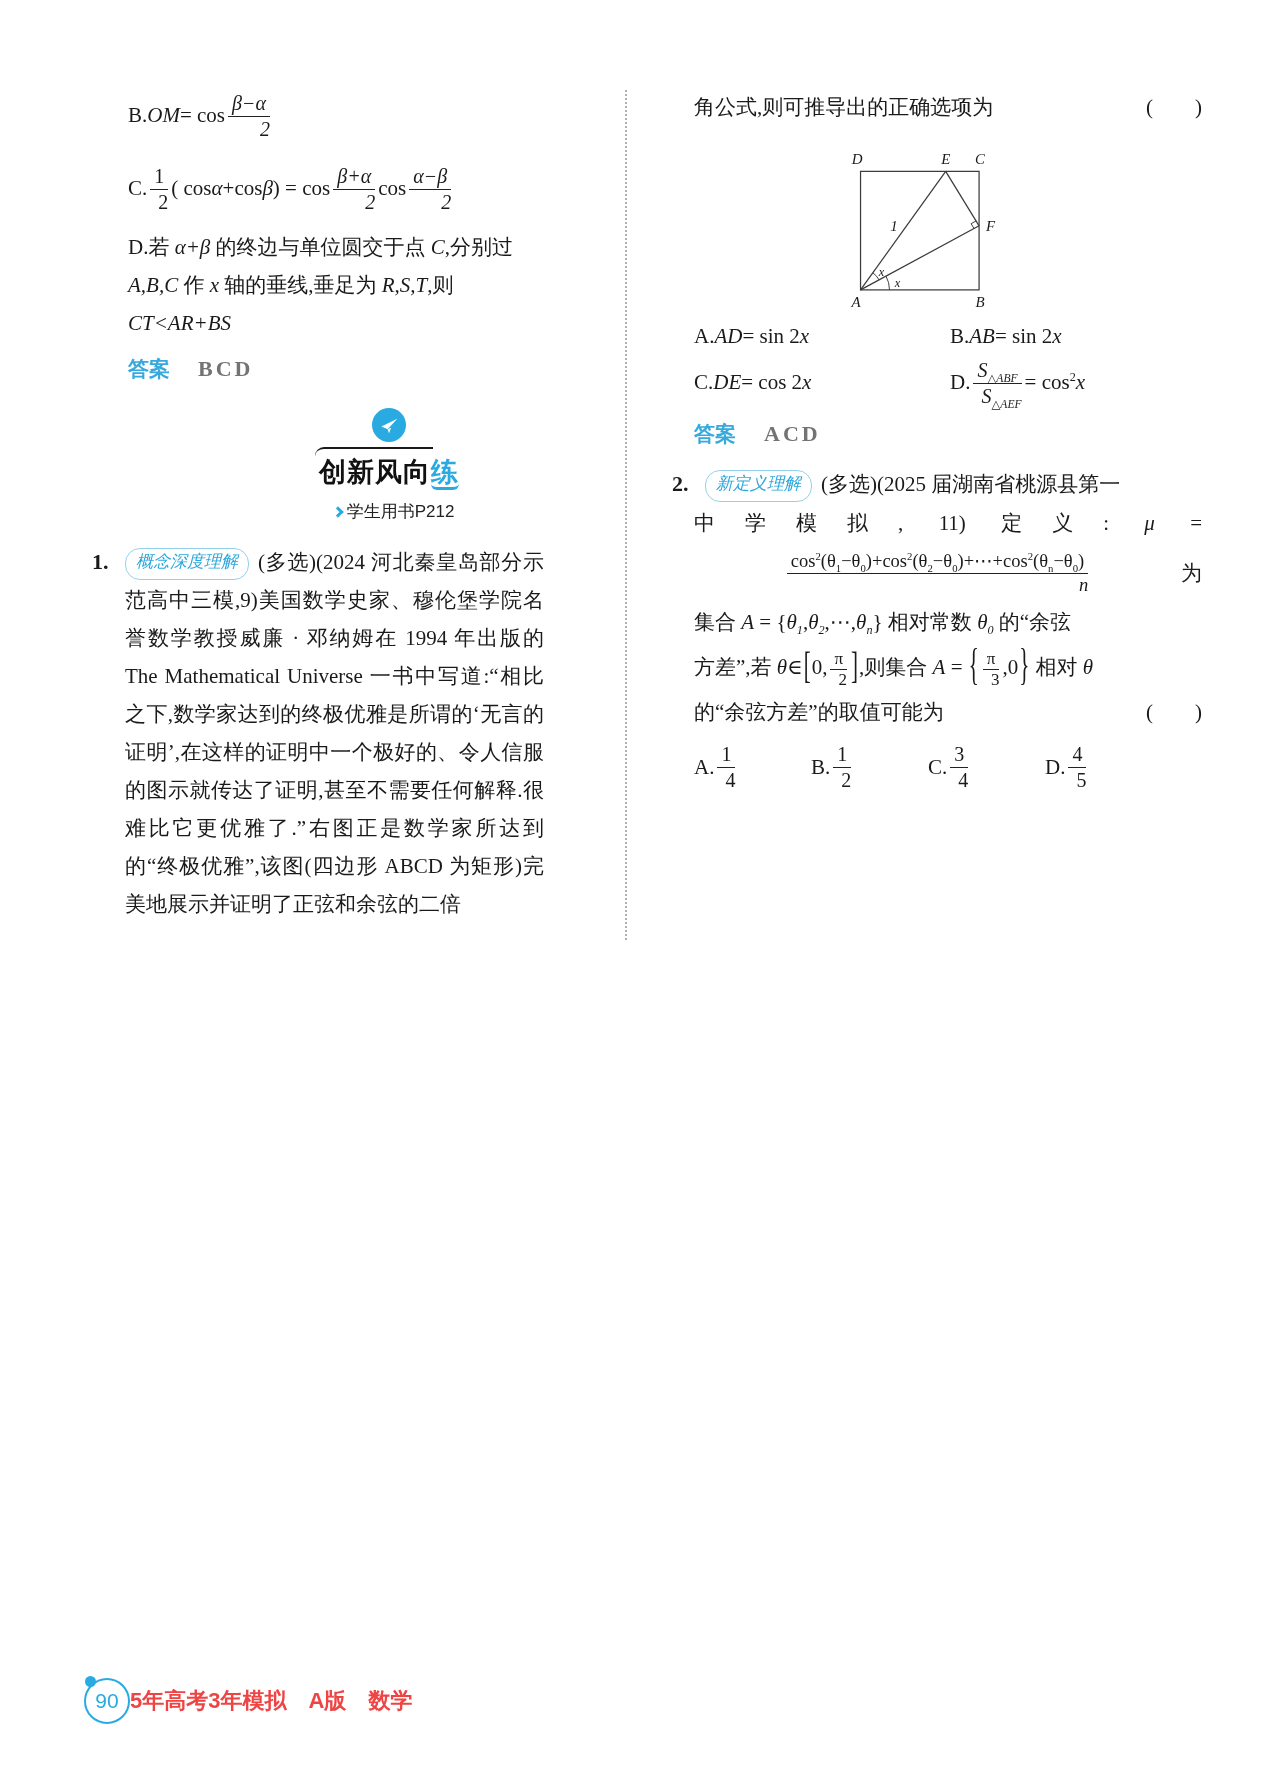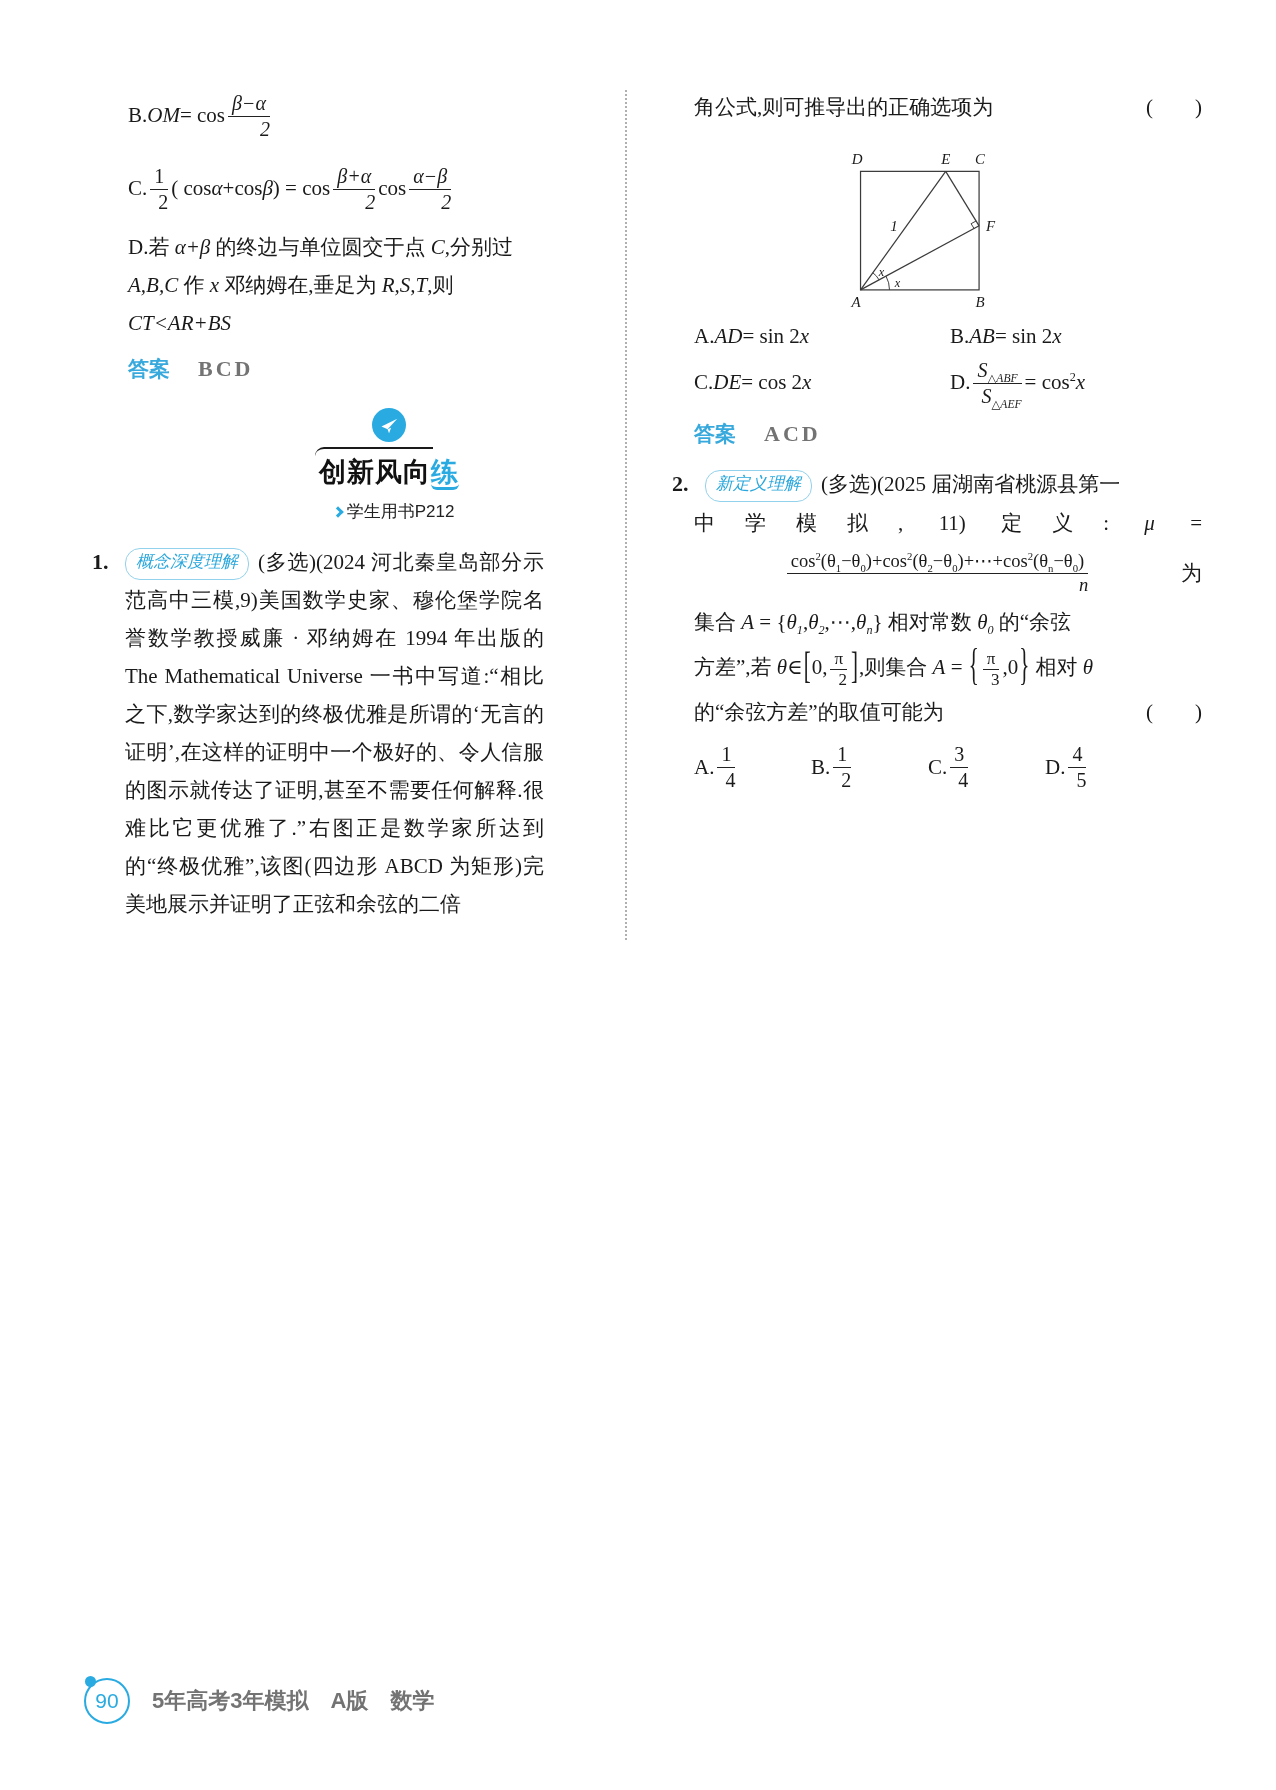--- a/index.html
+++ b/index.html
@@ -64,26 +64,26 @@
   .opts2 { display:grid; grid-template-columns:256px auto; padding-left:22px; row-gap:10px; margin-top:6px; align-items:center; }
   .opts2 .o { display:flex; align-items:center; line-height:1.2; }
   .opts4 { display:grid; grid-template-columns:repeat(4,1fr); padding-left:22px; width:490px; margin:12px 0 2px; }
   .opts4 .o { display:flex; align-items:center; line-height:1.2; }
 
   .stretch-line { padding-left:22px; line-height:40px; text-align:justify; text-align-last:justify; }
   .deffrac { display:flex; align-items:center; padding-left:22px; margin:8px 0 8px; }
   .deffrac .center { flex:1; text-align:center; }
   .tall { line-height:52px; }
 
-  .footer { position:absolute; left:84px; top:1678px; display:flex; align-items:center; gap:22px; }
+  .footer { position:absolute; left:84px; top:1678px; display:flex; align-items:center; }
   .page-circle { position:relative; width:46px; height:46px; border:2px solid #29abe2; border-radius:50%;
     display:flex; align-items:center; justify-content:center;
     color:#29abe2; font-family:"Liberation Sans","DejaVu Sans",sans-serif; font-size:21px; }
   .page-circle::before { content:''; position:absolute; width:11px; height:11px; background:#29abe2; border-radius:50%; top:-4px; left:-1px; }
-  .footer-title { font-family:"Liberation Sans","DejaVu Sans",sans-serif; font-weight:bold; font-size:22px; color:#737373; display:flex; gap:22px; align-items:baseline; }
+  .footer-title { font-family:"Liberation Sans","DejaVu Sans",sans-serif; font-weight:bold; font-size:22px; color:#ef4444; display:flex; gap:22px; align-items:baseline; }
 </style>
 </head>
 <body>
 
 <div class="page">
 
   <div class="divider"></div>
 
   <div class="col col-left">
     <div class="mathline opt-b">
@@ -110,21 +110,21 @@
           <span class="num">β+α</span>
           <span class="den">2</span>
         </span>
         <span> cos </span>
         <span class="frac it">
           <span class="num">α−β</span>
           <span class="den">2</span>
         </span>
       </div>
     <div class="textline"><span>D.若 </span><span class="it">α+β</span><span> 的终边与单位圆交于点 </span><span class="it">C</span><span>,分别过</span></div>
-    <div class="textline"><span class="it">A,B,C</span><span> 作 </span><span class="it">x</span><span> 邓纳姆在,垂足为 </span><span class="it">R,S,T</span><span>,则</span></div>
+    <div class="textline"><span class="it">A,B,C</span><span> 作 </span><span class="it">x</span><span> 轴的垂线,垂足为 </span><span class="it">R,S,T</span><span>,则</span></div>
     <div class="textline"><span class="it">CT&lt;AR+BS</span></div>
 
     <div class="answer-row">
       <span class="ans-label">答案</span><span class="ans-value">BCD</span>
     </div>
 
     <div class="banner">
       <span class="banner-icon">
         <svg width="22" height="22" viewBox="0 0 32 32">
           <polygon points="5,18 28,7 14,22" fill="#ffffff"></polygon>

